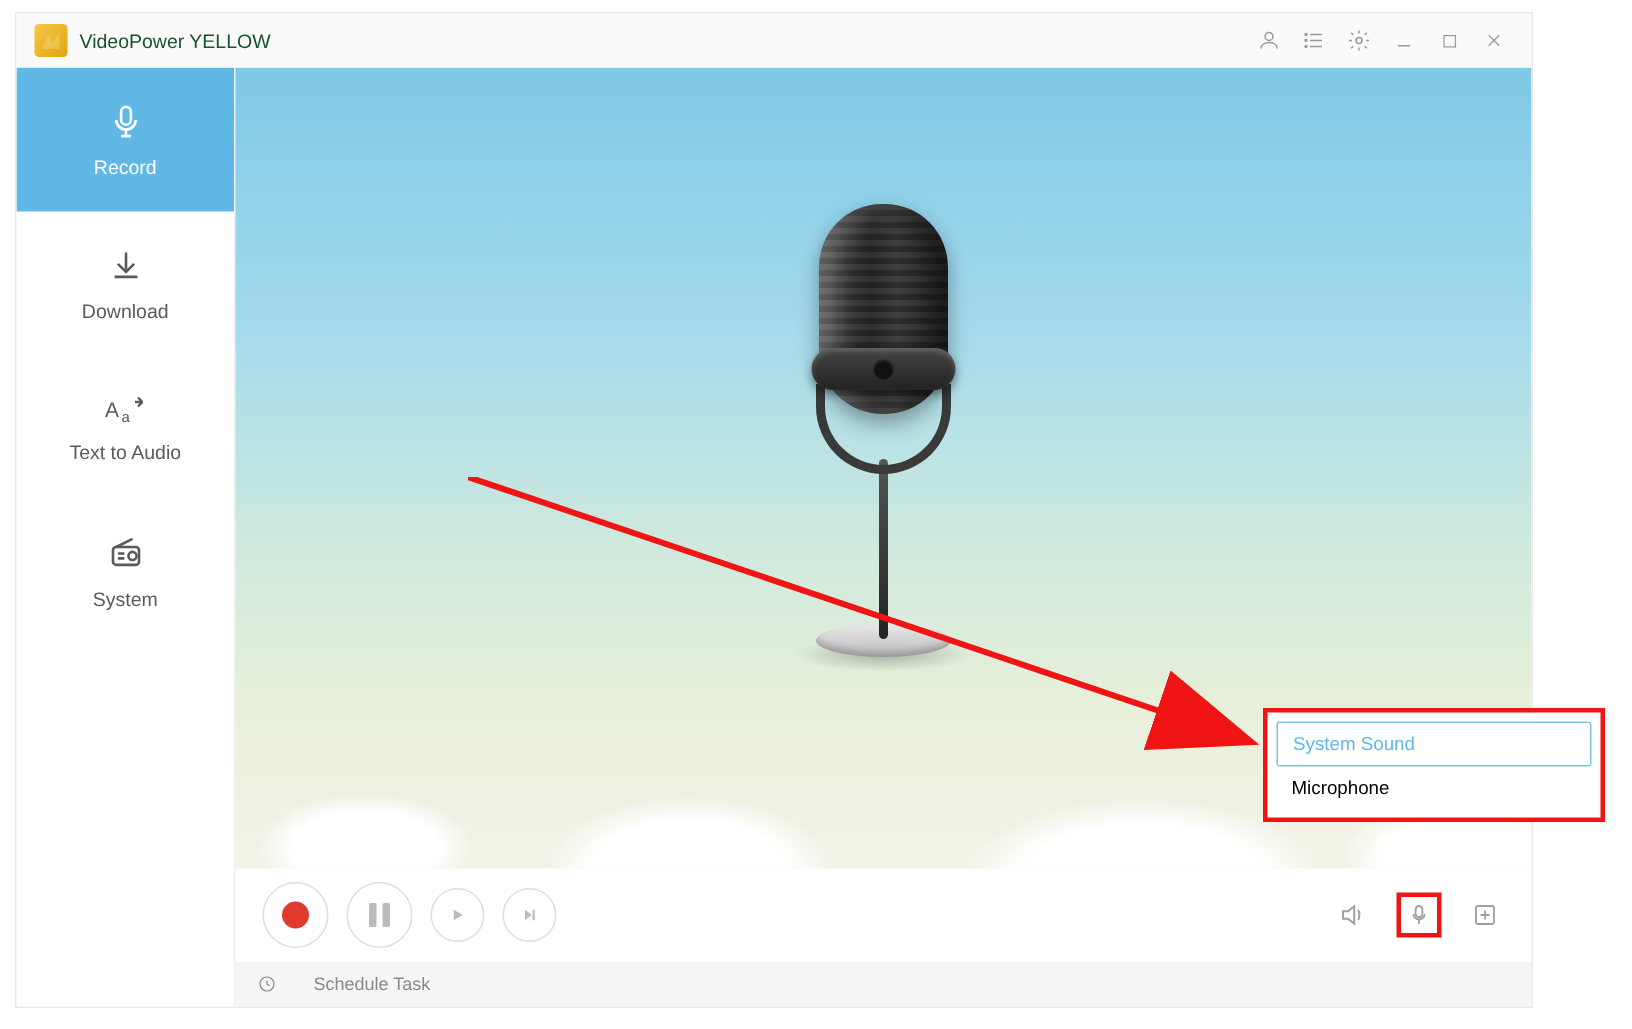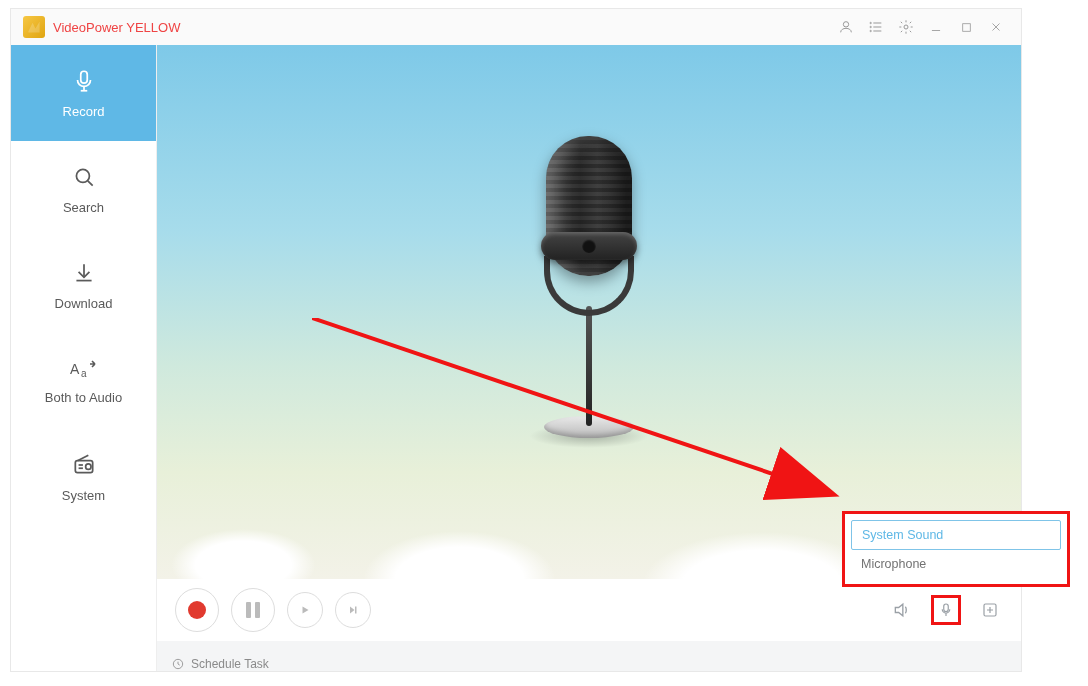--- a/index.html
+++ b/index.html
@@ -21,21 +21,21 @@
   border: 1px solid #e8e8e8;
   display: flex;
   flex-direction: column;
 }
 .titlebar {
   height: 36px;
   display: flex;
   align-items: center;
   padding: 0 12px;
   background: #fafafa;
-  color: #ef4444;
+  color: #14532d;
   font-size: 13px;
 }
 .titlebar .logo {
   width: 22px; height: 22px;
   margin-right: 8px;
   background: linear-gradient(135deg,#f6c744,#e0a511);
   border-radius: 3px;
   position: relative;
 }
 .titlebar .logo::after{
@@ -203,42 +203,42 @@
   display:flex; align-items:center; justify-content:center;
   color:#9aa0a6; cursor:pointer;
   margin-left:6px;
 }
 .ibtn svg { stroke: currentColor; fill:none; stroke-width:1.6; }
 .ibtn.highlight { outline: 3px solid #f01414; outline-offset: -1px; }
 
 .footer {
   height: 30px;
   background: #f4f5f6;
-  display:flex; align-items:flex-end;
+  display:flex; align-items:center;
   padding: 0 14px;
   color:#8a8a8a;
   font-size: 12px;
-  gap:6px;
+  gap:24px;
 }
 .footer svg { stroke: currentColor; fill:none; stroke-width:1.4; }
 
 .popup {
   position: absolute;
   right: 18px;
-  top: 511px;
+  top: 472px;
   width: 228px;
   background:#fff;
   border:3px solid #f01414;
   padding:6px;
   z-index: 5;
 }
 .popup .opt {
   padding: 7px 10px;
   font-size: 12.5px;
-  color:#737373;
+  color:#000000;
   cursor:pointer;
   white-space: nowrap;
 }
 .popup .opt.selected {
   border:1px solid #7fc4e8;
   color:#5fb8e6;
   border-radius:2px;
 }
 
 .arrow {
@@ -303,40 +303,33 @@
         <svg width="26" height="26" viewBox="0 0 24 24">
             <rect x="9" y="3" width="6" height="11" rx="3"></rect>
             <path d="M6 11a6 6 0 0 0 12 0"></path>
             <line x1="12" y1="17" x2="12" y2="21"></line>
             <line x1="9" y1="21" x2="15" y2="21"></line>
           </svg>
         <span>Record</span>
       </div>
       <div class="side-item">
         <svg width="26" height="26" viewBox="0 0 24 24">
-            <circle cx="11" cy="11" r="6"></circle>
-            <line x1="20" y1="20" x2="15.5" y2="15.5"></line>
-          </svg>
-        <span>Search</span>
-      </div>
-      <div class="side-item">
-        <svg width="26" height="26" viewBox="0 0 24 24">
             <line x1="12" y1="4" x2="12" y2="15"></line>
             <polyline points="7 11 12 16 17 11"></polyline>
             <line x1="5" y1="19" x2="19" y2="19"></line>
           </svg>
         <span>Download</span>
       </div>
       <div class="side-item">
         <svg width="28" height="22" viewBox="0 0 28 22">
             <text x="0" y="16" font-size="14" fill="#5a5a5a" stroke="none">A</text>
             <text x="11" y="19" font-size="10" fill="#5a5a5a" stroke="none">a</text>
             <path d="M20 6l5 0M25 6l-3 3M25 6l-3 -3" stroke="#5a5a5a"></path>
           </svg>
-        <span>Both to Audio</span>
+        <span>Text to Audio</span>
       </div>
       <div class="side-item">
         <svg width="26" height="26" viewBox="0 0 24 24">
             <rect x="4" y="8" width="16" height="11" rx="2"></rect>
             <circle cx="16" cy="13.5" r="2.5"></circle>
             <line x1="7" y1="12" x2="11" y2="12"></line>
             <line x1="7" y1="15" x2="11" y2="15"></line>
             <line x1="6" y1="8" x2="16" y2="3"></line>
           </svg>
         <span>System</span>

